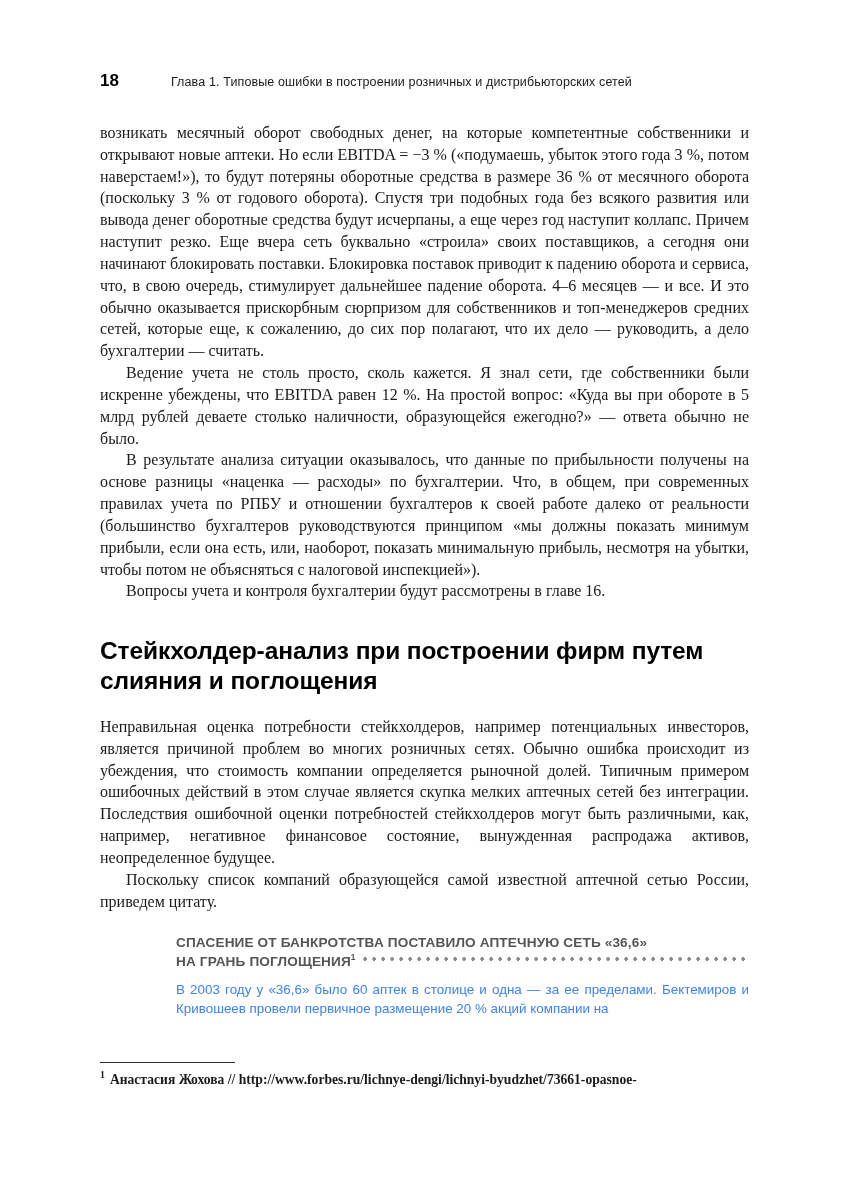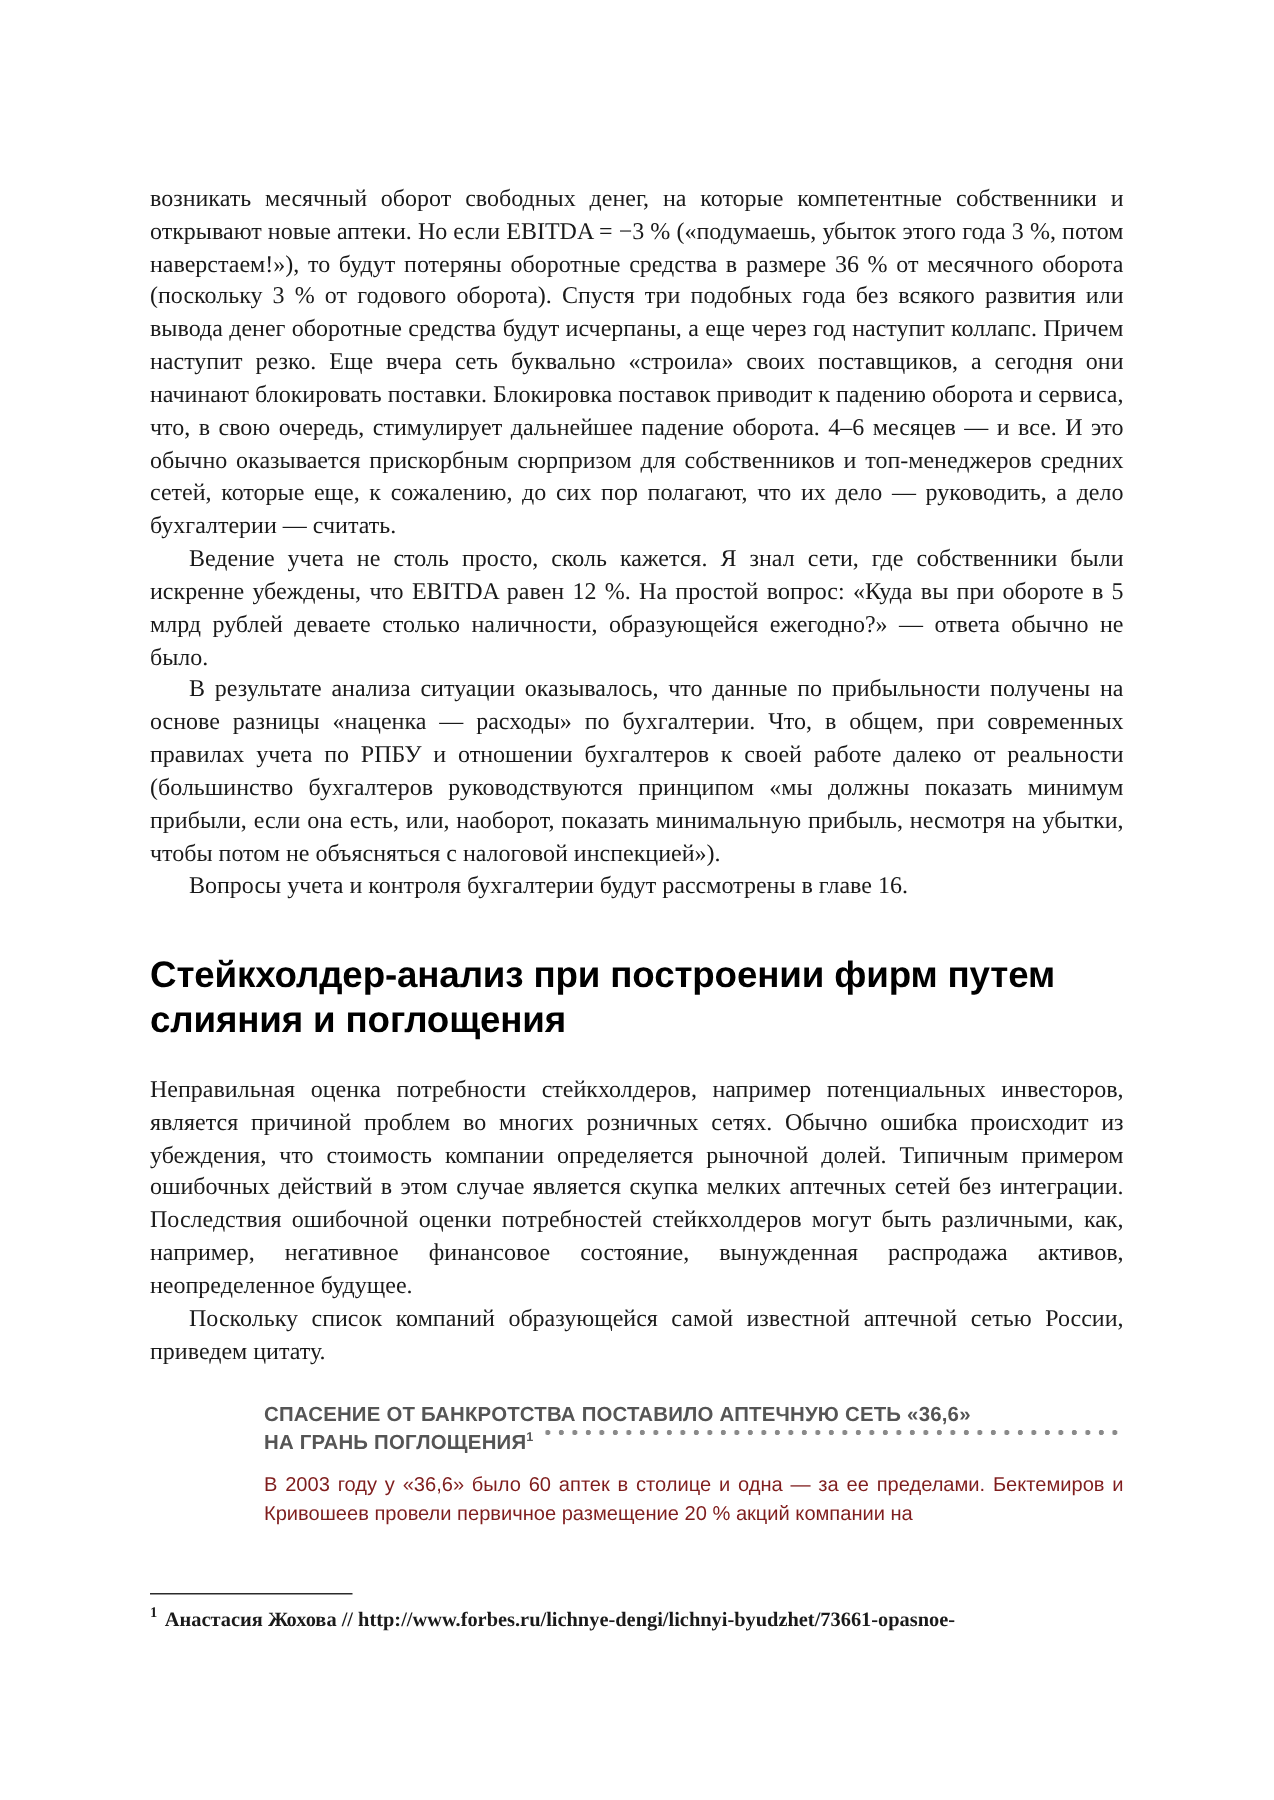--- a/index.html
+++ b/index.html
@@ -78,37 +78,37 @@
   .callout-title {
     font-family: "Liberation Sans", sans-serif;
     font-weight: bold;
     font-size: 13.6px;
     line-height: 1.33;
     color: #555555;
     letter-spacing: 0.01em;
   }
   .callout-title .line2 {
     display: flex;
-    align-items: flex-start;
+    align-items: center;
     gap: 7px;
   }
   .dots {
     flex: 1 1 auto;
     height: 10px;
     background-image: radial-gradient(circle at 2.2px 50%, #8a8a8a 1.7px, transparent 1.9px);
     background-size: 9px 10px;
     background-repeat: repeat-x;
     position: relative;
     top: -3px;
   }
   .callout-body {
     font-family: "Liberation Sans", sans-serif;
     font-size: 13.4px;
     line-height: 1.42;
-    color: #7f1d1d;
+    color: #3b82f6;
     margin-top: 9px;
     text-align: justify;
   }
   sup.fn {
     font-size: 0.62em;
     vertical-align: super;
     line-height: 0;
   }
   .footnote {
     position: absolute;
@@ -137,20 +137,24 @@
   .fn-second {
     display: block;
     margin-left: 16px;
   }
 </style>
 </head>
 <body>
 
 <div class="page">
 
+  <div class="header">
+    <div class="folio">18</div>
+    <div class="running-title">Глава 1. Типовые ошибки в построении розничных и дистрибьюторских сетей</div>
+  </div>
 
   <div class="content">
 
     <p class="body">возникать месячный оборот свободных денег, на которые компетентные собственники и открывают новые аптеки. Но если EBITDA = −3 % («подумаешь, убыток этого года 3 %, потом наверстаем!»), то будут потеряны оборотные средства в размере 36 % от месячного оборота (поскольку 3 % от годового оборота). Спустя три подобных года без всякого развития или вывода денег оборотные средства будут исчерпаны, а еще через год  наступит коллапс. Причем наступит резко. Еще вчера сеть буквально «строила» своих поставщиков, а сегодня они начинают блокировать поставки. Блокировка поставок приводит к падению оборота и сервиса, что, в свою очередь, стимулирует дальнейшее падение оборота. 4–6 месяцев — и все. И это обычно оказывается прискорбным сюрпризом для собственников и топ-менеджеров средних сетей, которые еще, к сожалению, до сих пор полагают, что их дело — руководить, а дело бухгалтерии — считать.</p>
     <p class="body indent">Ведение учета не столь просто, сколь кажется. Я знал сети, где собственники были искренне убеждены, что EBITDA равен 12 %. На простой вопрос: «Куда вы при обороте в 5 млрд рублей деваете столько наличности, образующейся ежегодно?» — ответа обычно не было.</p>
     <p class="body indent">В результате анализа ситуации оказывалось, что данные по прибыльности получены на основе разницы «наценка — расходы» по бухгалтерии. Что, в общем, при современных правилах учета по РПБУ и отношении бухгалтеров к своей работе далеко от реальности (большинство бухгалтеров руководствуются принципом «мы должны показать минимум прибыли, если она есть, или, наоборот, показать минимальную прибыль, несмотря на убытки, чтобы потом не объясняться с налоговой инспекцией»).</p>
     <p class="body indent">Вопросы учета и контроля бухгалтерии будут рассмотрены в главе 16.</p>
 
     <h2 class="section">Стейкхолдер-анализ при построении фирм путем слияния и поглощения</h2>
 

